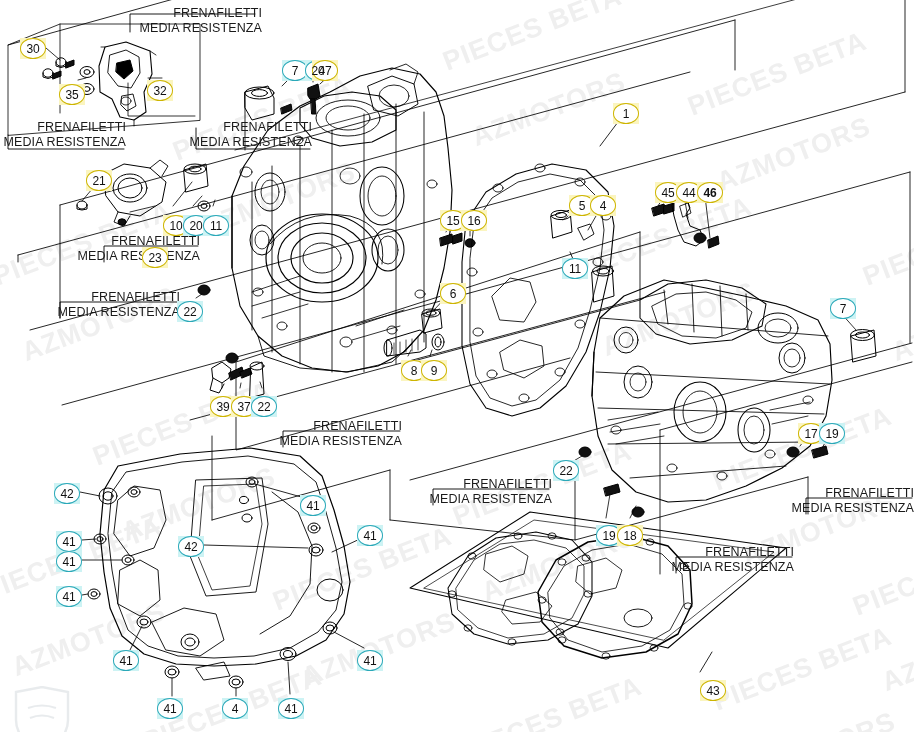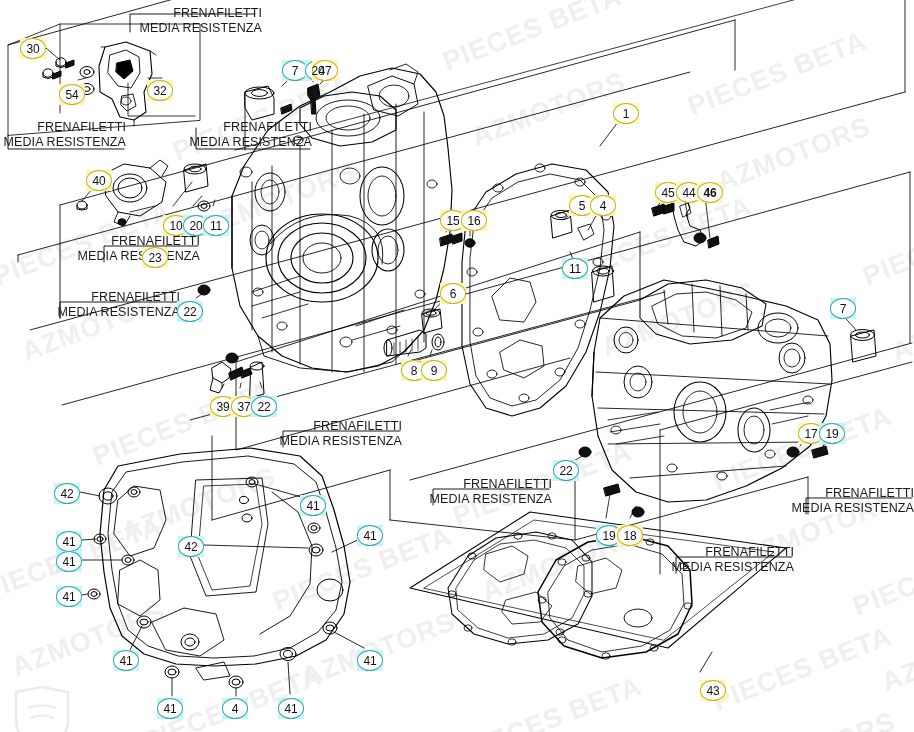--- a/index.html
+++ b/index.html
@@ -627,41 +627,41 @@
       <div class="cal y" style="left: 20px; top: 38px;">
         <span class="ring"></span>
         <span class="num">30</span>
       </div>
       <div class="cal y" style="left: 147px; top: 72px; margin-top: 8px;">
         <span class="ring"></span>
         <span class="num">32</span>
       </div>
       <div class="cal y" style="left: 59px; top: 84px;">
         <span class="ring"></span>
-        <span class="num">54</span>
+        <span class="num">35</span>
       </div>
       <div class="cal c" style="left: 282px; top: 60px;">
         <span class="ring"></span>
         <span class="num">7</span>
       </div>
       <div class="cal c" style="left: 305px; top: 60px;">
         <span class="ring"></span>
         <span class="num">20</span>
       </div>
       <div class="cal y" style="left: 312px; top: 60px;">
         <span class="ring"></span>
         <span class="num">47</span>
       </div>
       <div class="cal y" style="left: 613px; top: 103px;">
         <span class="ring"></span>
         <span class="num">1</span>
       </div>
       <div class="cal y" style="left: 86px; top: 170px;">
         <span class="ring"></span>
-        <span class="num">40</span>
+        <span class="num">21</span>
       </div>
       <div class="cal y" style="left: 142px; top: 215px; margin-top: 32px;">
         <span class="ring"></span>
         <span class="num">23</span>
       </div>
       <div class="cal y" style="left: 163px; top: 215px;">
         <span class="ring"></span>
         <span class="num">10</span>
       </div>
       <div class="cal c" style="left: 183px; top: 215px;">

